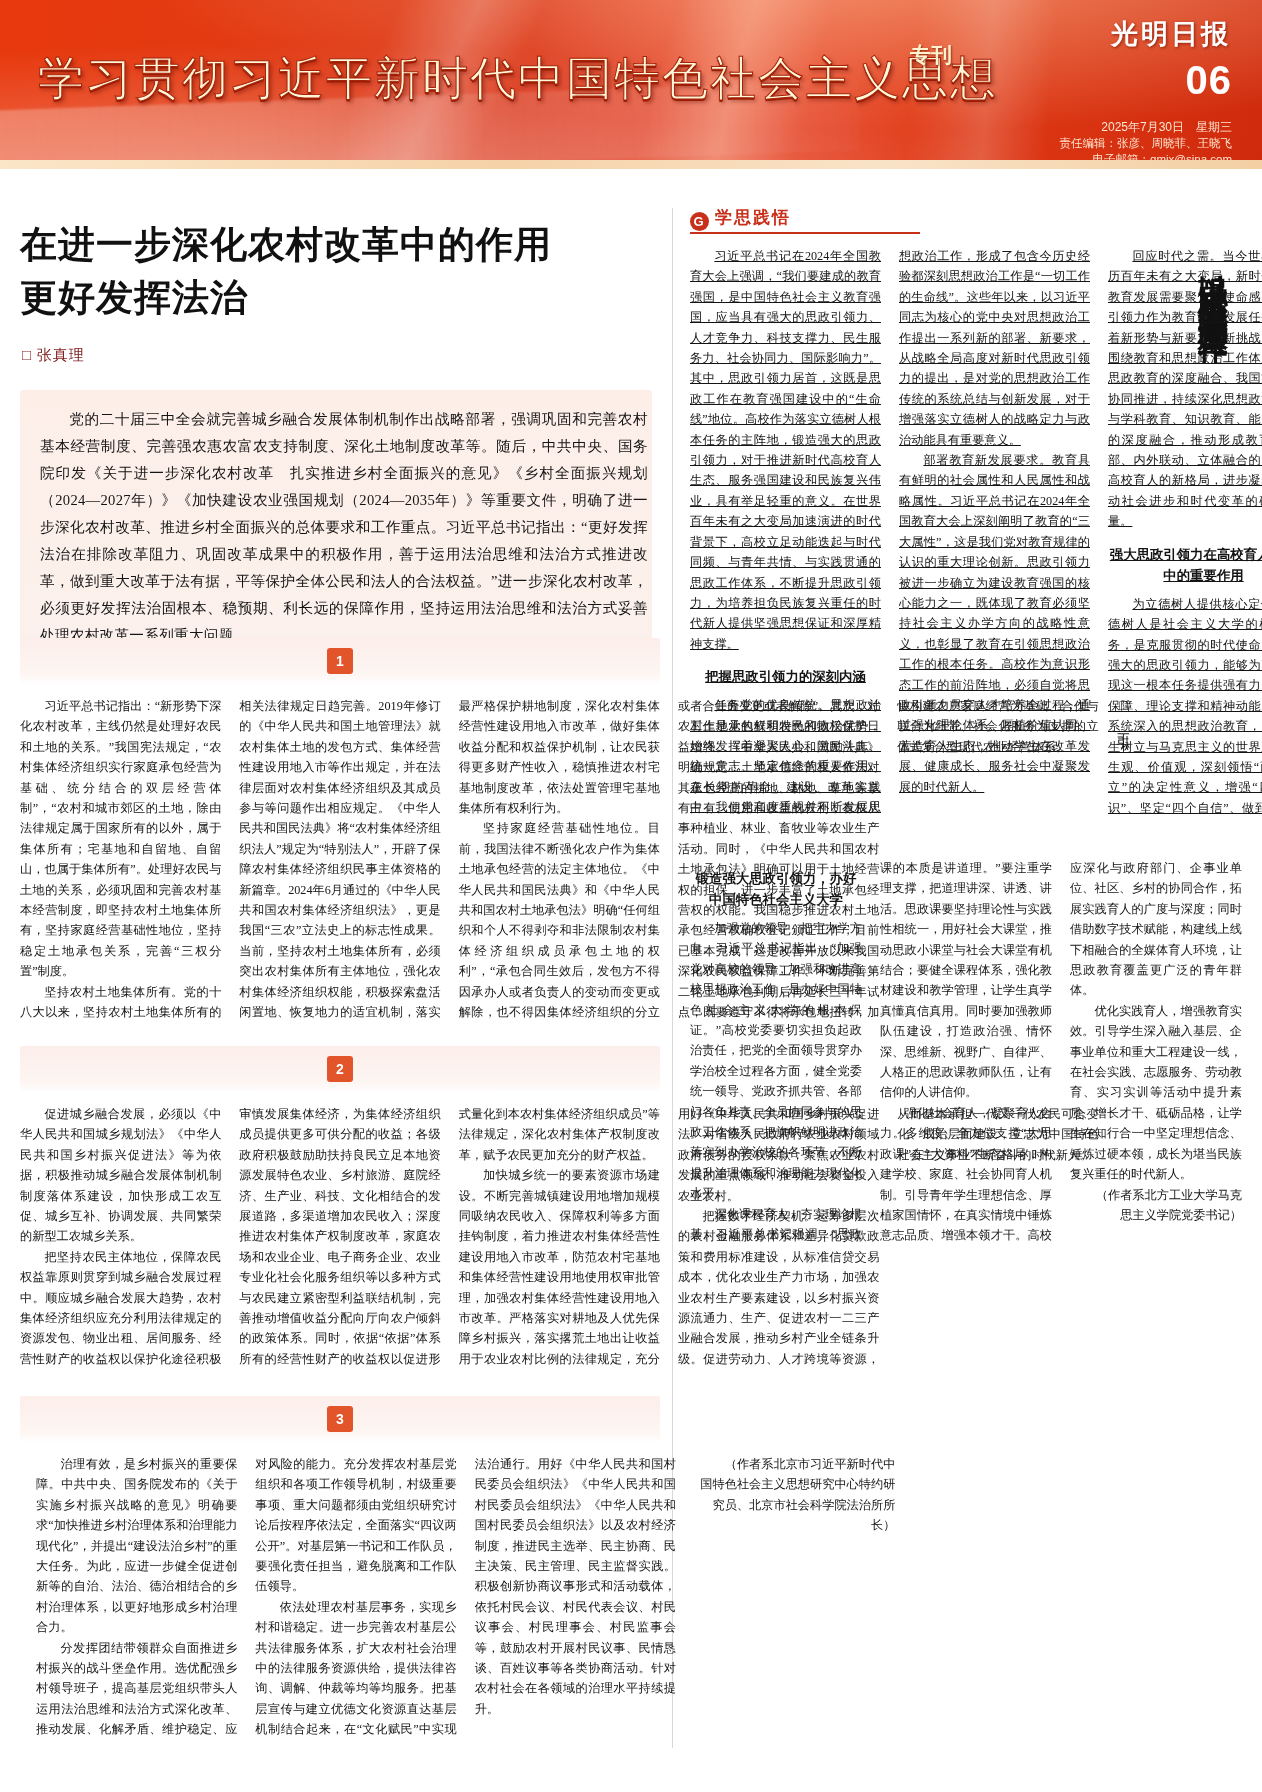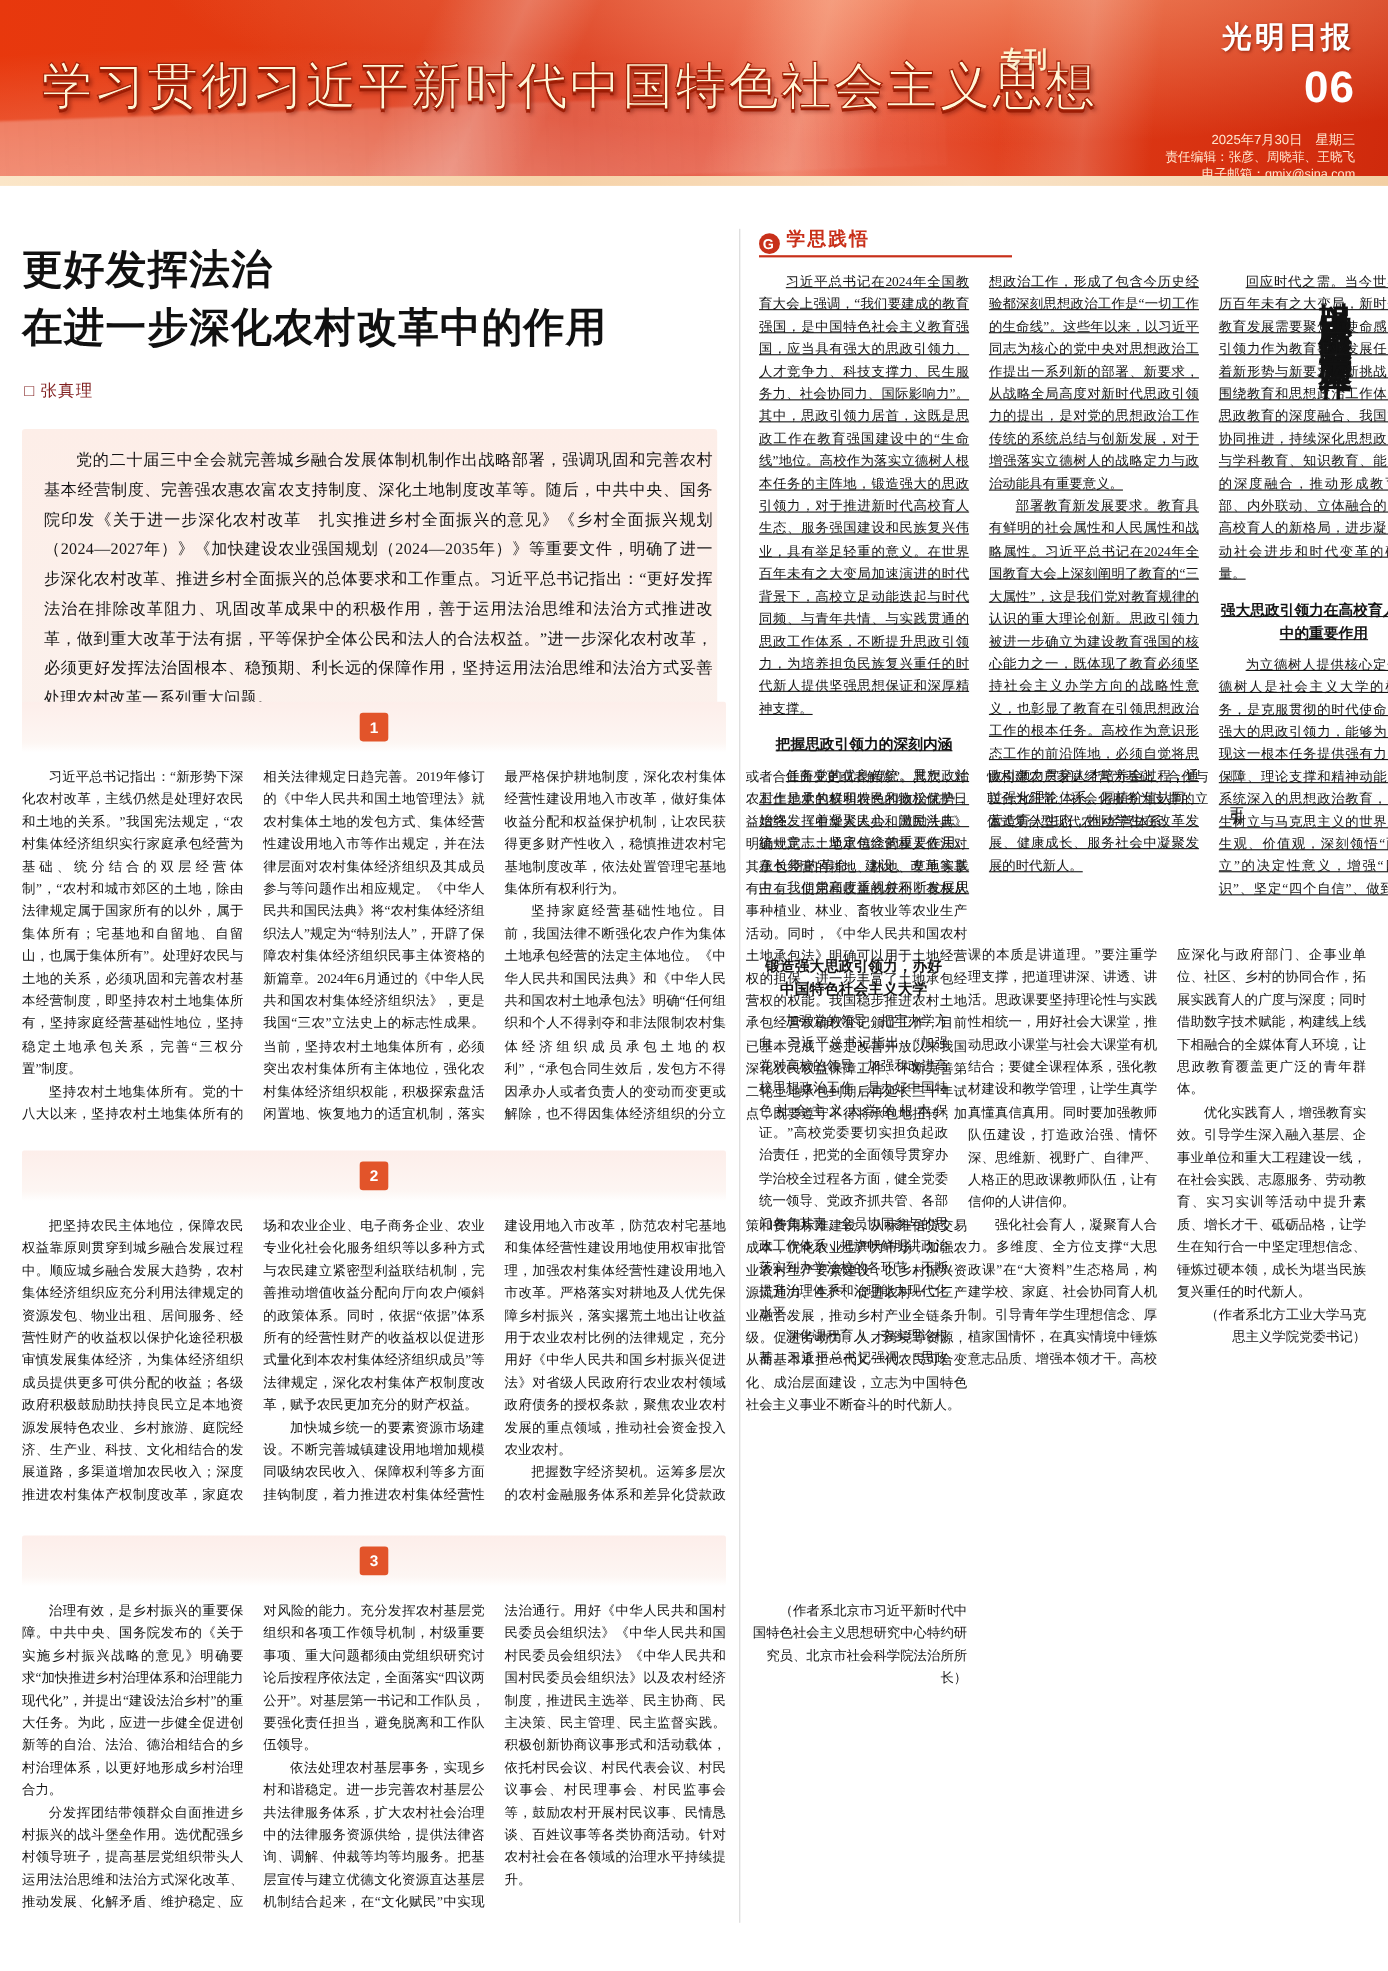--- a/index.html
+++ b/index.html
@@ -218,48 +218,49 @@
   <div class="mh-editor">责任编辑：张彦、周晓菲、王晓飞</div>
   <div class="mh-email">电子邮箱：gmjx@sina.com</div>
 </div>
 <div class="mh-underline"></div>
 
 <div class="page">
 
   <div class="vdiv" style="left:672px;"></div>
 
   <div class="headline">
+    <div>在进一步深化农村改革中的作用</div>
     <div>更好发挥法治</div>
-    <div>在进一步深化农村改革中的作用</div>
   </div>
   <div class="byline">□ 张真理</div>
   <div class="lead">党的二十届三中全会就完善城乡融合发展体制机制作出战略部署，强调巩固和完善农村基本经营制度、完善强农惠农富农支持制度、深化土地制度改革等。随后，中共中央、国务院印发《关于进一步深化农村改革　扎实推进乡村全面振兴的意见》《乡村全面振兴规划（2024—2027年）》《加快建设农业强国规划（2024—2035年）》等重要文件，明确了进一步深化农村改革、推进乡村全面振兴的总体要求和工作重点。习近平总书记指出：“更好发挥法治在排除改革阻力、巩固改革成果中的积极作用，善于运用法治思维和法治方式推进改革，做到重大改革于法有据，平等保护全体公民和法人的合法权益。”进一步深化农村改革，必须更好发挥法治固根本、稳预期、利长远的保障作用，坚持运用法治思维和法治方式妥善处理农村改革一系列重大问题。</div>
 
   <div class="secnum" style="left:20px;top:460px;">
     <span>1</span>
   </div>
   <div class="cols3" style="left:20px;top:518px;height:340px;">
     <p>习近平总书记指出：“新形势下深化农村改革，主线仍然是处理好农民和土地的关系。”我国宪法规定，“农村集体经济组织实行家庭承包经营为基础、统分结合的双层经营体制”，“农村和城市郊区的土地，除由法律规定属于国家所有的以外，属于集体所有；宅基地和自留地、自留山，也属于集体所有”。处理好农民与土地的关系，必须巩固和完善农村基本经营制度，即坚持农村土地集体所有，坚持家庭经营基础性地位，坚持稳定土地承包关系，完善“三权分置”制度。</p>
     <p>坚持农村土地集体所有。党的十八大以来，坚持农村土地集体所有的相关法律规定日趋完善。2019年修订的《中华人民共和国土地管理法》就农村集体土地的发包方式、集体经营性建设用地入市等作出规定，并在法律层面对农村集体经济组织及其成员参与等问题作出相应规定。《中华人民共和国民法典》将“农村集体经济组织法人”规定为“特别法人”，开辟了保障农村集体经济组织民事主体资格的新篇章。2024年6月通过的《中华人民共和国农村集体经济组织法》，更是我国“三农”立法史上的标志性成果。当前，坚持农村土地集体所有，必须突出农村集体所有主体地位，强化农村集体经济组织权能，积极探索盘活闲置地、恢复地力的适宜机制，落实最严格保护耕地制度，深化农村集体经营性建设用地入市改革，做好集体收益分配和权益保护机制，让农民获得更多财产性收入，稳慎推进农村宅基地制度改革，依法处置管理宅基地集体所有权利行为。</p>
     <p>坚持家庭经营基础性地位。目前，我国法律不断强化农户作为集体土地承包经营的法定主体地位。《中华人民共和国民法典》和《中华人民共和国农村土地承包法》明确“任何组织和个人不得剥夺和非法限制农村集体经济组织成员承包土地的权利”，“承包合同生效后，发包方不得因承办人或者负责人的变动而变更或解除，也不得因集体经济组织的分立或者合并而变更或者解除”。其次，对农村土地承包权和农民的物权保护日益增强。《中华人民共和国民法典》明确规定：土地承包经营权人依法对其承包经营的耕地、林地、草地等享有占有、使用和收益的权利，有权从事种植业、林业、畜牧业等农业生产活动。同时，《中华人民共和国农村土地承包法》明确可以用于土地经营权的担保，进一步丰富了土地承包经营权的权能。我国稳步推进农村土地承包经营权确权登记颁证工作，目前已基本完成，这是改善开放以来我国深化农民权益保障工作、不断完善第二轮土地承包到期后再延长三十年试点，既要遵守不得将承包地扭转，加快构建农户家庭经营为基础、合作与联合为纽带、社会化服务为支撑的立体式复合型现代农业经营体系。</p>
   </div>
 
   <div class="secnum" style="left:20px;top:868px;">
     <span>2</span>
   </div>
   <div class="cols3" style="left:20px;top:926px;height:282px;">
+    <p>促进城乡融合发展，必须以《中华人民共和国城乡规划法》《中华人民共和国乡村振兴促进法》等为依据，积极推动城乡融合发展体制机制制度落体系建设，加快形成工农互促、城乡互补、协调发展、共同繁荣的新型工农城乡关系。</p>
     <p>把坚持农民主体地位，保障农民权益靠原则贯穿到城乡融合发展过程中。顺应城乡融合发展大趋势，农村集体经济组织应充分利用法律规定的资源发包、物业出租、居间服务、经营性财产的收益权以保护化途径积极审慎发展集体经济，为集体经济组织成员提供更多可供分配的收益；各级政府积极鼓励助扶持良民立足本地资源发展特色农业、乡村旅游、庭院经济、生产业、科技、文化相结合的发展道路，多渠道增加农民收入；深度推进农村集体产权制度改革，家庭农场和农业企业、电子商务企业、农业专业化社会化服务组织等以多种方式与农民建立紧密型利益联结机制，完善推动增值收益分配向厅向农户倾斜的政策体系。同时，依据“依据”体系所有的经营性财产的收益权以促进形式量化到本农村集体经济组织成员”等法律规定，深化农村集体产权制度改革，赋予农民更加充分的财产权益。</p>
     <p>加快城乡统一的要素资源市场建设。不断完善城镇建设用地增加规模同吸纳农民收入、保障权利等多方面挂钩制度，着力推进农村集体经营性建设用地入市改革，防范农村宅基地和集体经营性建设用地使用权审批管理，加强农村集体经营性建设用地入市改革。严格落实对耕地及人优先保障乡村振兴，落实撂荒土地出让收益用于农业农村比例的法律规定，充分用好《中华人民共和国乡村振兴促进法》对省级人民政府行农业农村领域政府债务的授权条款，聚焦农业农村发展的重点领域，推动社会资金投入农业农村。</p>
     <p>把握数字经济契机。运筹多层次的农村金融服务体系和差异化贷款政策和费用标准建设，从标准信贷交易成本，优化农业生产力市场，加强农业农村生产要素建设，以乡村振兴资源流通力、生产、促进农村一二三产业融合发展，推动乡村产业全链条升级。促进劳动力、人才跨境等资源，从而基本承担一代又一代农民可合变化、成治层面建设，立志为中国特色社会主义事业不断奋斗的时代新人。</p>
   </div>
 
   <div class="secnum" style="left:20px;top:1218px;">
     <span>3</span>
   </div>
-  <div class="cols3" style="left:20px;top:1276px;height:300px;">
+  <div class="cols3" style="left:36px;top:1276px;height:300px;">
     <p>治理有效，是乡村振兴的重要保障。中共中央、国务院发布的《关于实施乡村振兴战略的意见》明确要求“加快推进乡村治理体系和治理能力现代化”，并提出“建设法治乡村”的重大任务。为此，应进一步健全促进创新等的自治、法治、德治相结合的乡村治理体系，以更好地形成乡村治理合力。</p>
     <p>分发挥团结带领群众自面推进乡村振兴的战斗堡垒作用。选优配强乡村领导班子，提高基层党组织带头人运用法治思维和法治方式深化改革、推动发展、化解矛盾、维护稳定、应对风险的能力。充分发挥农村基层党组织和各项工作领导机制，村级重要事项、重大问题都须由党组织研究讨论后按程序依法定，全面落实“四议两公开”。对基层第一书记和工作队员，要强化责任担当，避免脱离和工作队伍领导。</p>
     <p>依法处理农村基层事务，实现乡村和谐稳定。进一步完善农村基层公共法律服务体系，扩大农村社会治理中的法律服务资源供给，提供法律咨询、调解、仲裁等均等均服务。把基层宣传与建立优德文化资源直达基层机制结合起来，在“文化赋民”中实现法治通行。用好《中华人民共和国村民委员会组织法》《中华人民共和国村民委员会组织法》《中华人民共和国村民委员会组织法》以及农村经济制度，推进民主选举、民主协商、民主决策、民主管理、民主监督实践。积极创新协商议事形式和活动载体，依托村民会议、村民代表会议、村民议事会、村民理事会、村民监事会等，鼓励农村开展村民议事、民情恳谈、百姓议事等各类协商活动。针对农村社会在各领域的治理水平持续提升。</p>
     <p class="sig">（作者系北京市习近平新时代中国特色社会主义思想研究中心特约研究员、北京市社会科学院法治所所长）</p>
   </div>
 
   <div class="brandline">
     <span class="gmark">G</span><span>学思践悟</span>
   </div>
   <div class="brandrule"></div>

